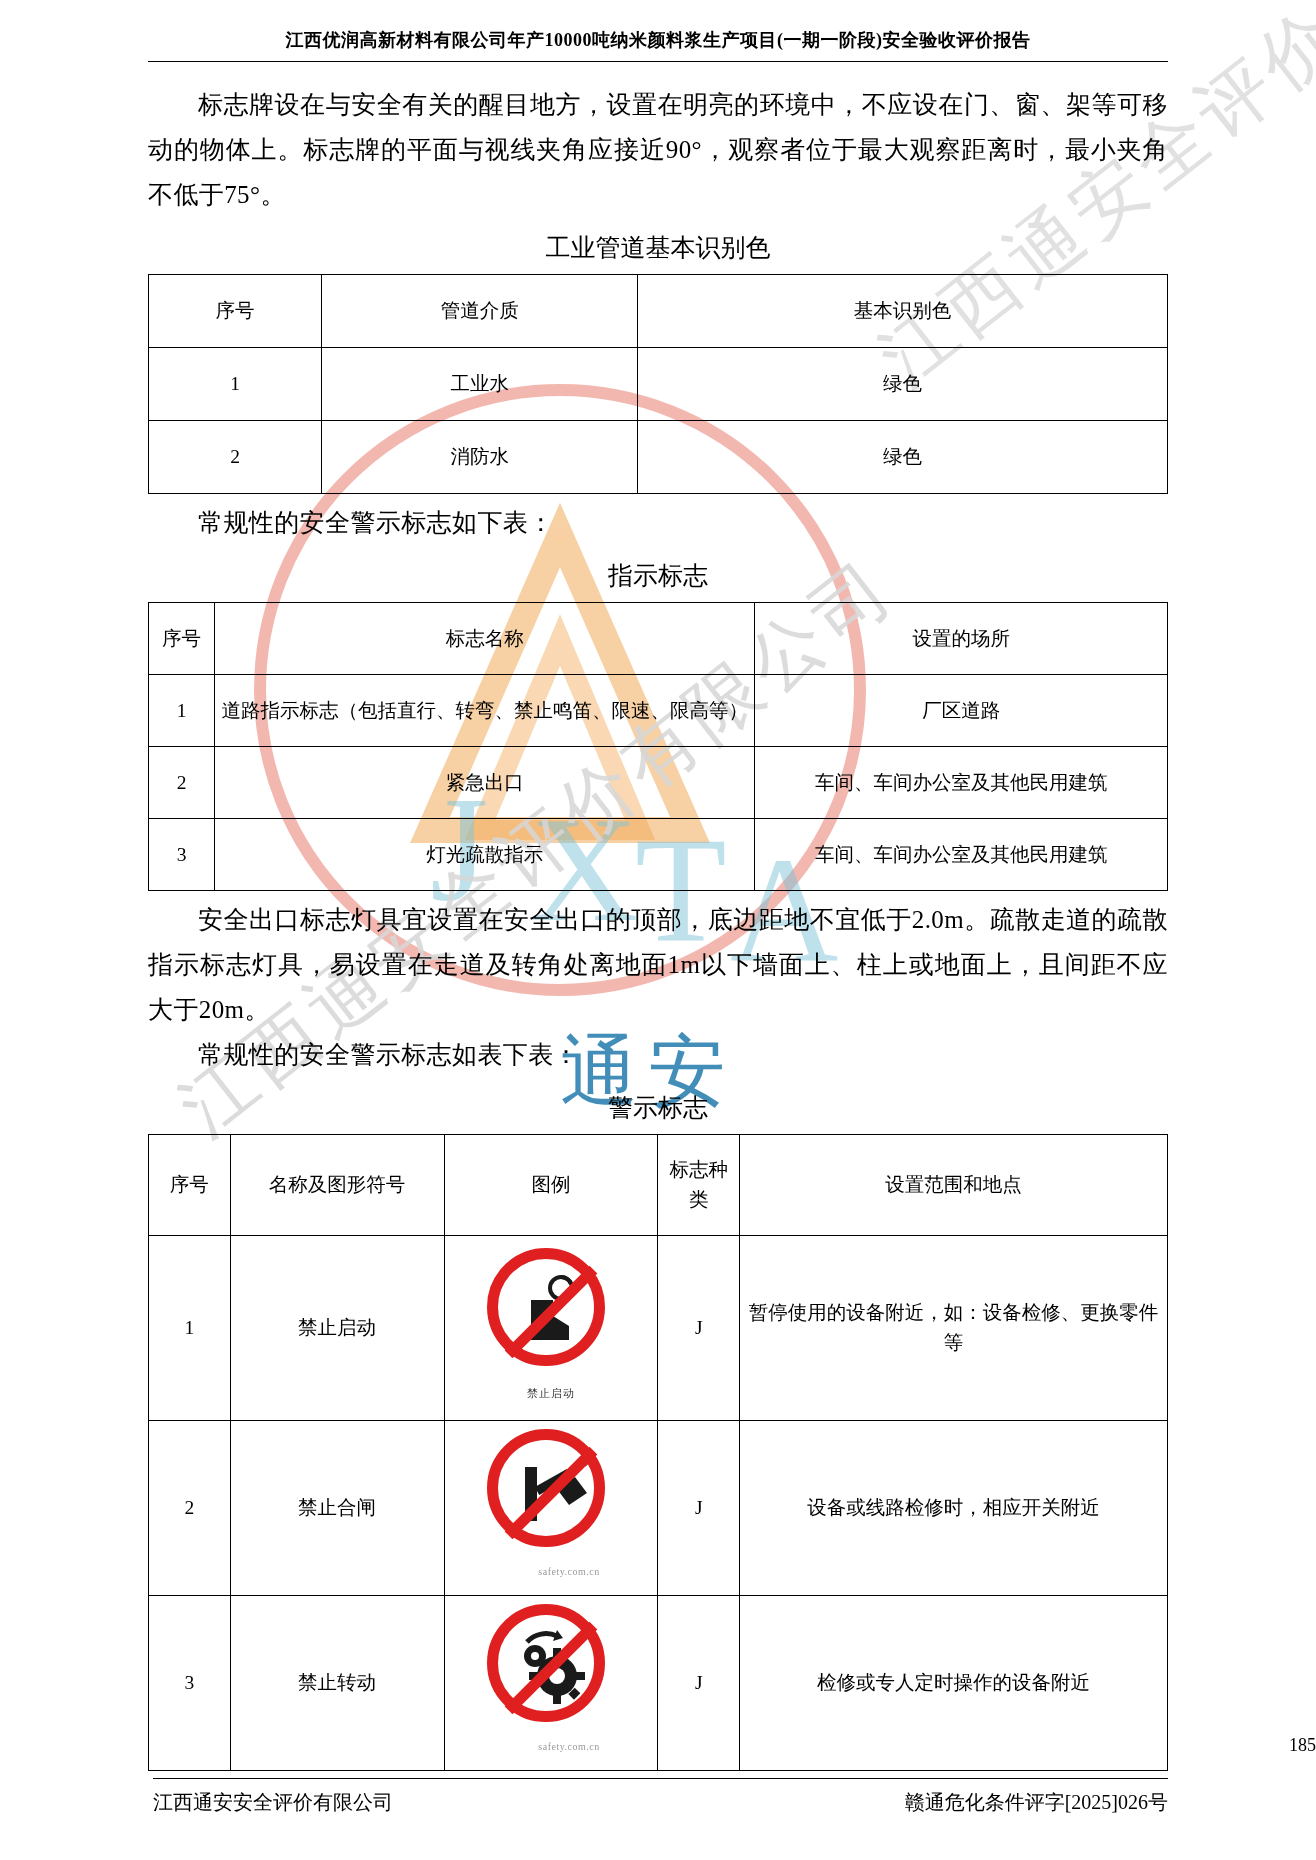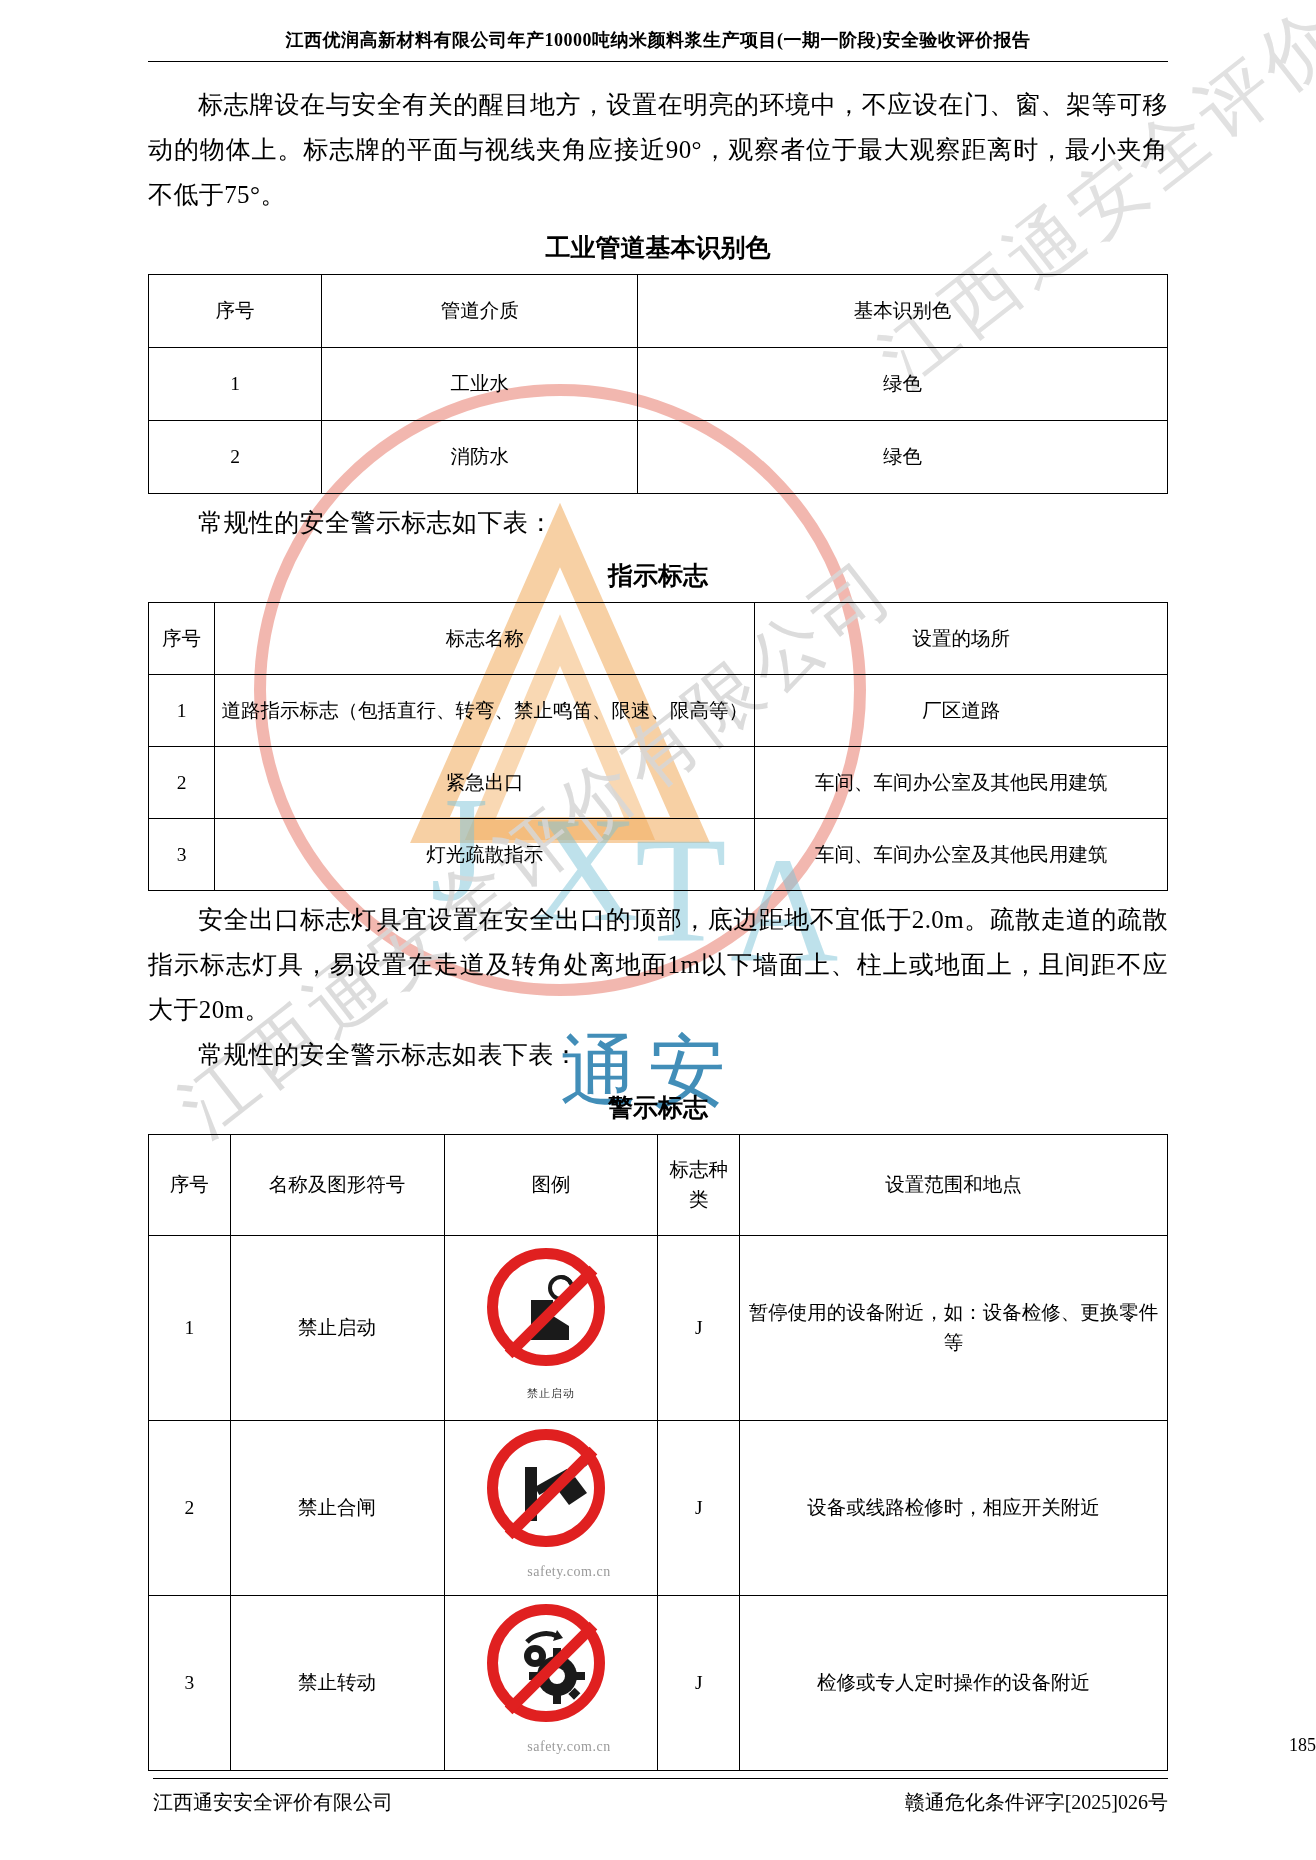--- a/index.html
+++ b/index.html
@@ -77,21 +77,20 @@
     margin: 0;
     text-align: justify;
     text-justify: inter-ideograph;
     letter-spacing: .4px;
   }
   p.indent { text-indent: 2em; }
   .section-title {
     font-size: 25px;
     text-align: center;
     margin: 14px 0 10px 0;
-    font-weight: bold;
   }
 
   
   table {
     border-collapse: collapse;
     width: 100%;
     font-size: 19.5px;
     table-layout: fixed;
   }
   table td, table th {
@@ -138,21 +137,21 @@
     left: 0; top: 0;
     width: 128px; height: 128px;
   }
   .sign-caption {
     font-size: 11px;
     color: #333;
     margin-top: 2px;
     letter-spacing: 1px;
   }
   .sign-sub {
-    font-size: 14px;
+    font-size: 10px;
     color: #9a9a9a;
     letter-spacing: .5px;
     padding-left: 36px;
   }
 
   
   .page-num {
     position: absolute;
     left: 0; right: 0;
     bottom: 104px;

